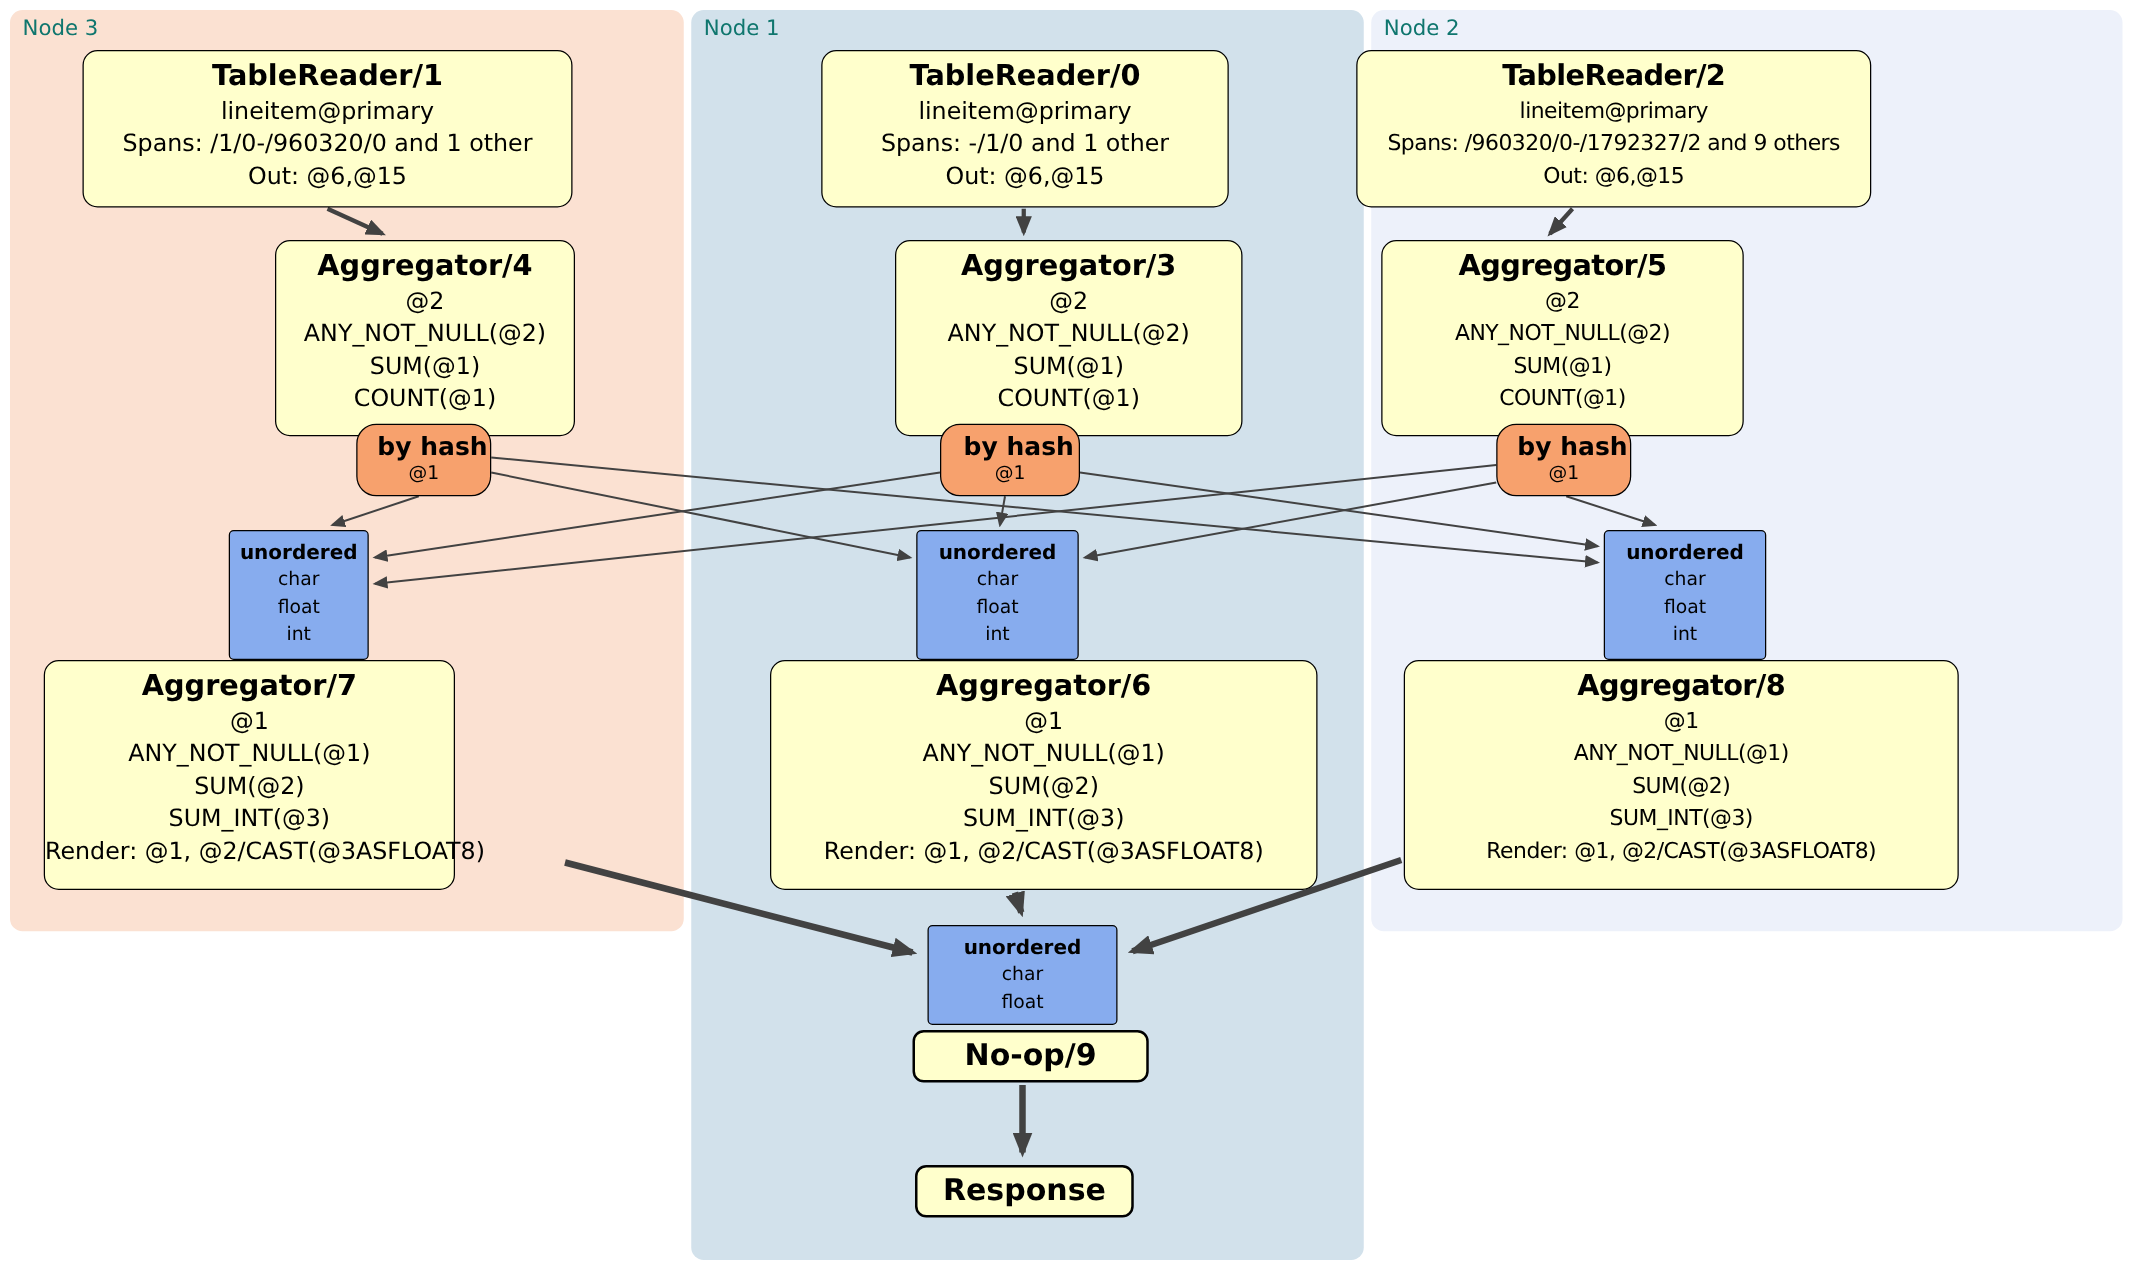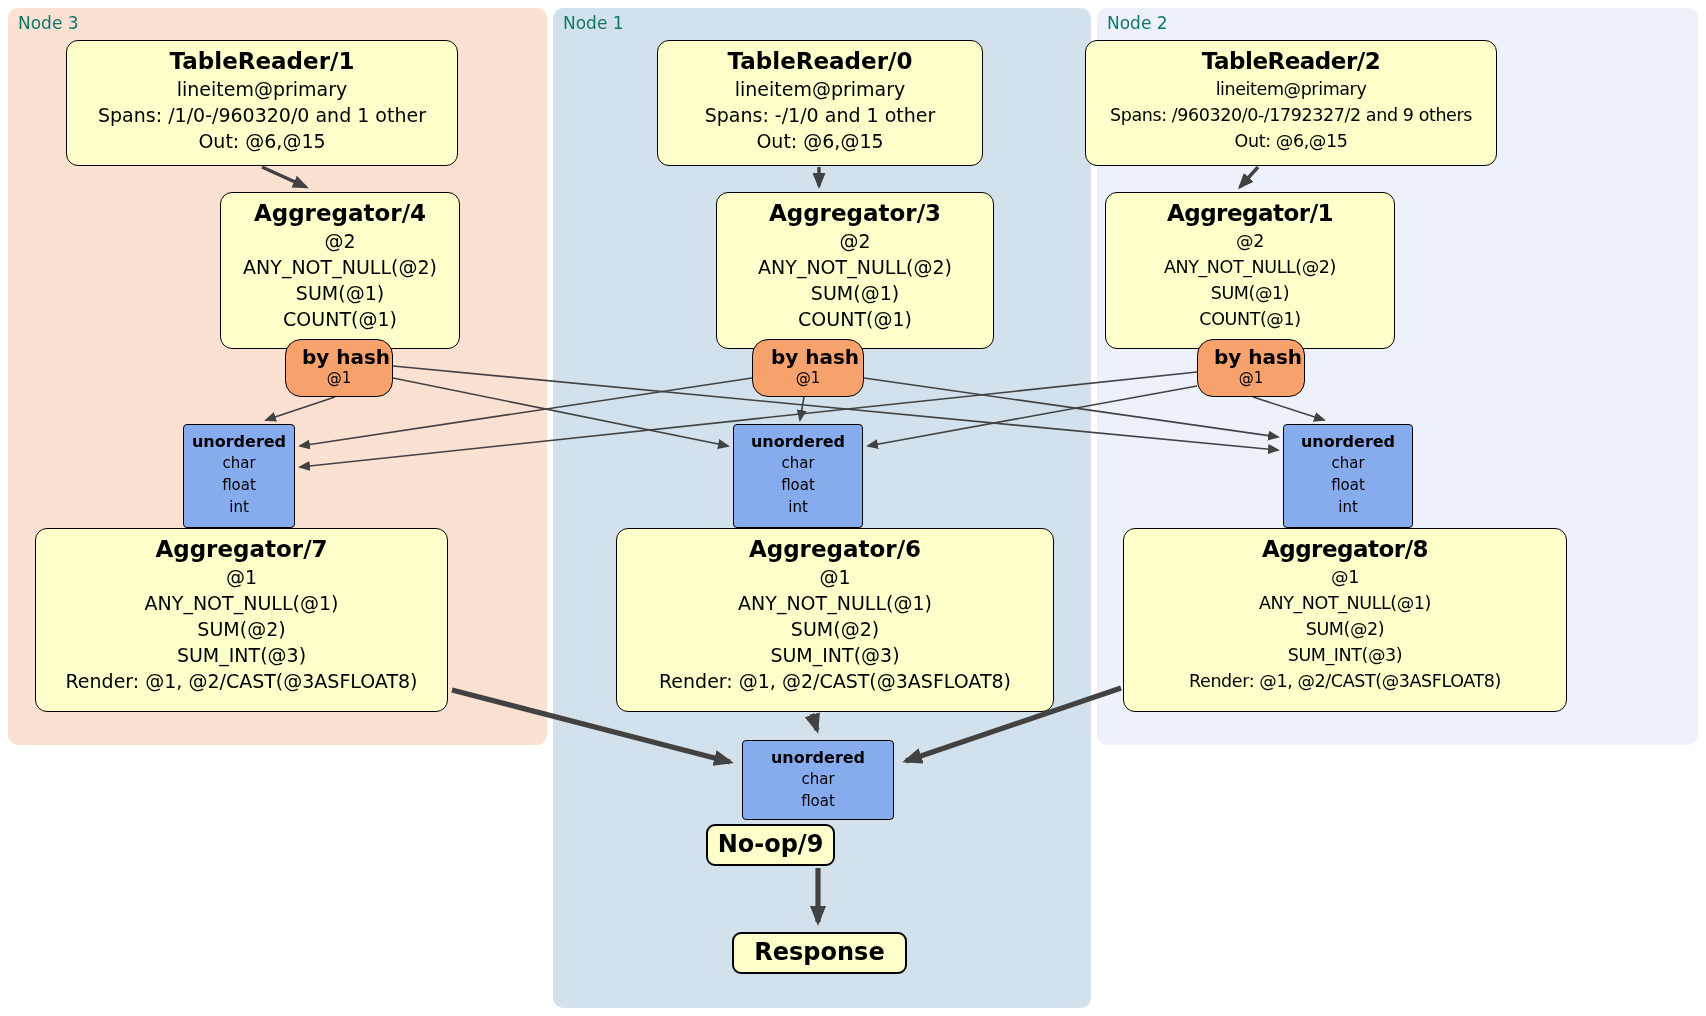--- a/index.html
+++ b/index.html
@@ -113,21 +113,21 @@
     <div class="line">@1</div>
   </div>
 
   <div class="sync" style="left:183px;top:424px;width:112px;height:104px;">
     <div class="title">unordered</div>
     <div class="line">char</div>
     <div class="line">float</div>
     <div class="line">int</div>
   </div>
 
-  <div class="box" style="left:35px;top:528px;width:413px;height:184px;">
+  <div class="box" style="left:35px;top:528px;width:329px;height:184px;">
     <div class="title">Aggregator/7</div>
     <div class="line">@1</div>
     <div class="line">ANY_NOT_NULL(@1)</div>
     <div class="line">SUM(@2)</div>
     <div class="line">SUM_INT(@3)</div>
     <div class="line">Render: @1, @2/CAST(@3ASFLOAT8)</div>
   </div>
 
   <div class="box" style="left:657px;top:40px;width:326px;height:126px;">
     <div class="title">TableReader/0</div>
@@ -166,21 +166,21 @@
   </div>
 
   <div class="box n2" style="left:1085px;top:40px;width:412px;height:126px;">
     <div class="title">TableReader/2</div>
     <div class="line">lineitem@primary</div>
     <div class="line">Spans: /960320/0-/1792327/2 and 9 others</div>
     <div class="line">Out: @6,@15</div>
   </div>
 
   <div class="box n2" style="left:1105px;top:192px;width:290px;height:157px;">
-    <div class="title">Aggregator/1</div>
+    <div class="title">Aggregator/5</div>
     <div class="line">@2</div>
     <div class="line">ANY_NOT_NULL(@2)</div>
     <div class="line">SUM(@1)</div>
     <div class="line">COUNT(@1)</div>
   </div>
 
   <div class="router" style="left:1197px;top:339px;width:108px;height:58px;">
     <div class="title">by hash</div>
     <div class="line">@1</div>
   </div>
@@ -200,21 +200,21 @@
     <div class="line">SUM_INT(@3)</div>
     <div class="line">Render: @1, @2/CAST(@3ASFLOAT8)</div>
   </div>
 
   <div class="sync" style="left:742px;top:740px;width:152px;height:80px;">
     <div class="title">unordered</div>
     <div class="line">char</div>
     <div class="line">float</div>
   </div>
 
-  <div class="small-box" style="left:706px;top:824px;width:129px;height:42px;">
+  <div class="small-box" style="left:730px;top:824px;width:189px;height:42px;">
     <div class="title">No-op/9</div>
   </div>
 
   <div class="small-box" style="left:732px;top:932px;width:175px;height:42px;">
     <div class="title">Response</div>
   </div>
 
 </div>
 
 </body></html>

